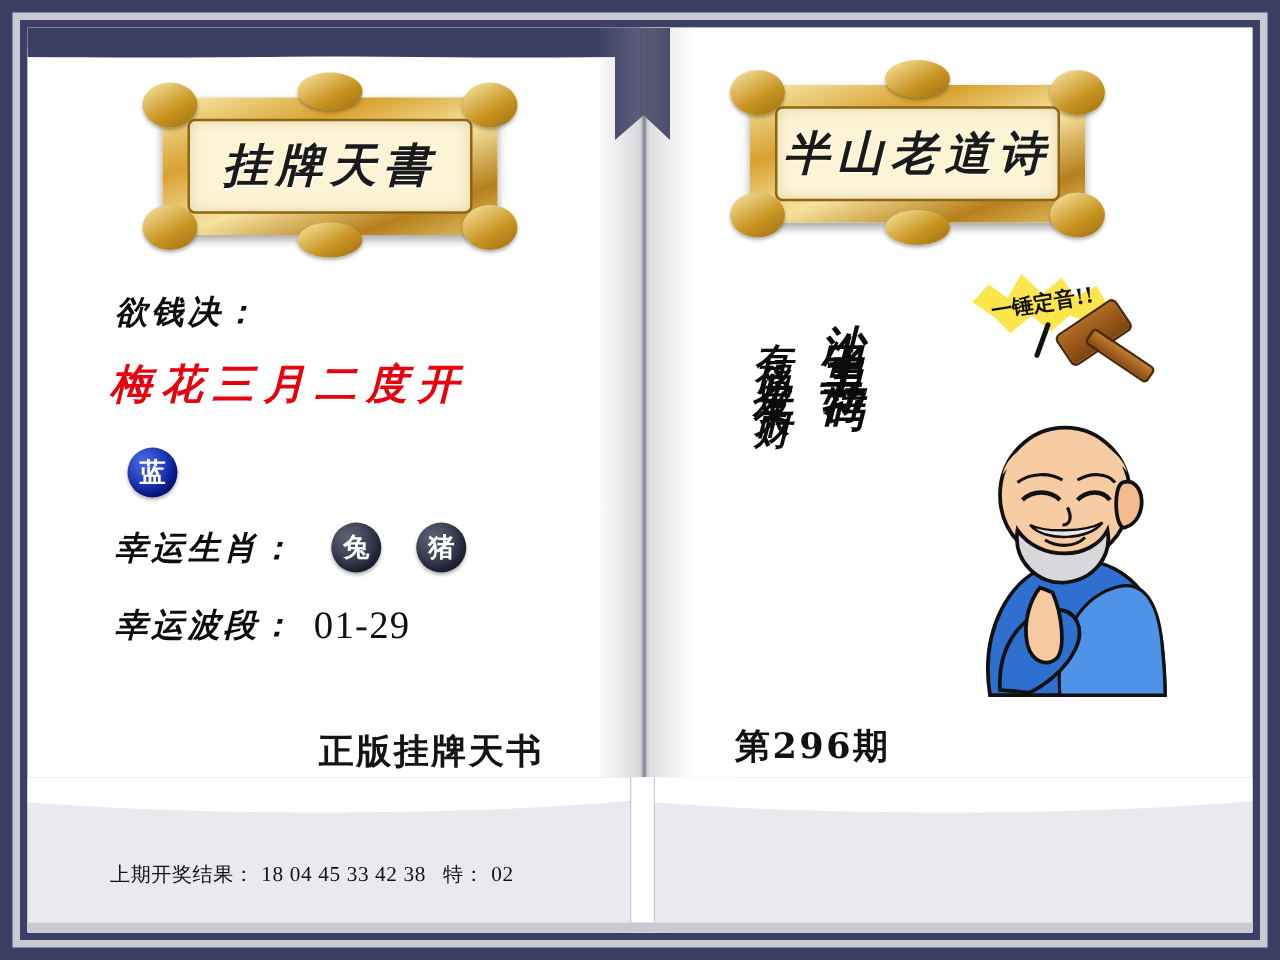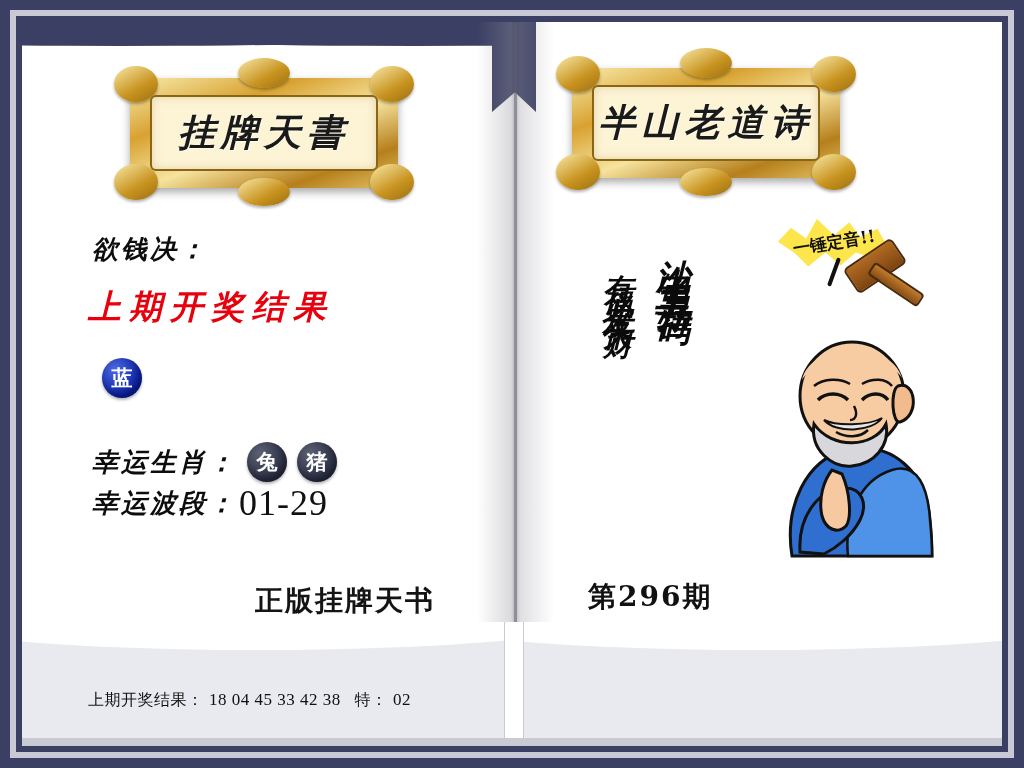--- a/index.html
+++ b/index.html
@@ -128,21 +128,21 @@
     border-left: 1px solid #c8cad4;
     border-right: 1px solid #c8cad4;
   }
   
   .plaque {
     position: absolute;
     width: 268px;
     height: 110px;
   }
   .plaque-left  { left: 130px; top: 78px; }
-  .plaque-right { left: 572px; top: 68px; }
+  .plaque-right { left: 600px; top: 68px; }
   .plaque-gold {
     position: absolute;
     left: 0; top: 0; right: 0; bottom: 0;
     border-radius: 14px;
     background: linear-gradient(160deg, #f7e49a 0%, #d9a233 28%, #f4dd92 52%, #b8801d 76%, #e8c濃 100%);
     background: linear-gradient(160deg, #f9ecae 0%, #d8a231 30%, #f6e39e 55%, #b67f1c 80%, #e3c266 100%);
     box-shadow: 0 4px 8px rgba(0,0,0,0.35);
   }
   .plaque-scroll {
     position: absolute;
@@ -207,23 +207,23 @@
     font-weight: bold;
     text-align: center;
     line-height: 40px;
     margin-left: 10px;
     box-shadow: inset -3px -4px 8px rgba(0,0,0,0.35), 0 2px 3px rgba(0,0,0,0.3);
   }
   .ball-blue { background: radial-gradient(circle at 32% 28%, #4a6ae0, #0a1fa8 70%, #061579); }
   .ball-dark { background: radial-gradient(circle at 32% 28%, #5c6072, #2b2f45 70%, #1b1e2e); }
   .range {
     font-family: "Liberation Serif", serif;
-    font-size: 36px;
+    font-size: 31px;
     color: #111;
-    margin-left: 2px;
+    margin-left: 14px;
     letter-spacing: 1px;
   }
   .left-footer {
     position: absolute;
     left: 255px; top: 582px;
     font-family: "DejaVu Serif", serif;
     font-size: 28px;
     font-weight: bold;
     color: #141414;
     letter-spacing: 2px;
@@ -366,27 +366,27 @@
     <div class="plaque-scroll" style="left:108px; bottom:-18px; width:52px; height:28px;"></div>
     <div class="plaque-face">
       <span class="plaque-text">半山老道诗</span>
     </div>
   </div>
 
   <div class="lbl-row" style="left:92px; top:232px;">
     <span class="cn-label">欲钱决：</span>
   </div>
 
-  <div class="verse">上期开奖结果</div>
+  <div class="verse">梅花三月二度开</div>
 
   <div class="lbl-row" style="left:92px; top:358px;">
     <span class="ball ball-blue">蓝</span>
   </div>
 
-  <div class="lbl-row" style="left:92px; top:442px;">
+  <div class="lbl-row" style="left:92px; top:418px;gap:18px;">
     <span class="cn-label">幸运生肖：</span>
     <span class="ball ball-dark">兔</span>
     <span class="ball ball-dark">猪</span>
   </div>
 
   <div class="lbl-row" style="left:92px; top:482px;">
     <span class="cn-label">幸运波段：</span>
     <span class="range">01-29</span>
   </div>
 

